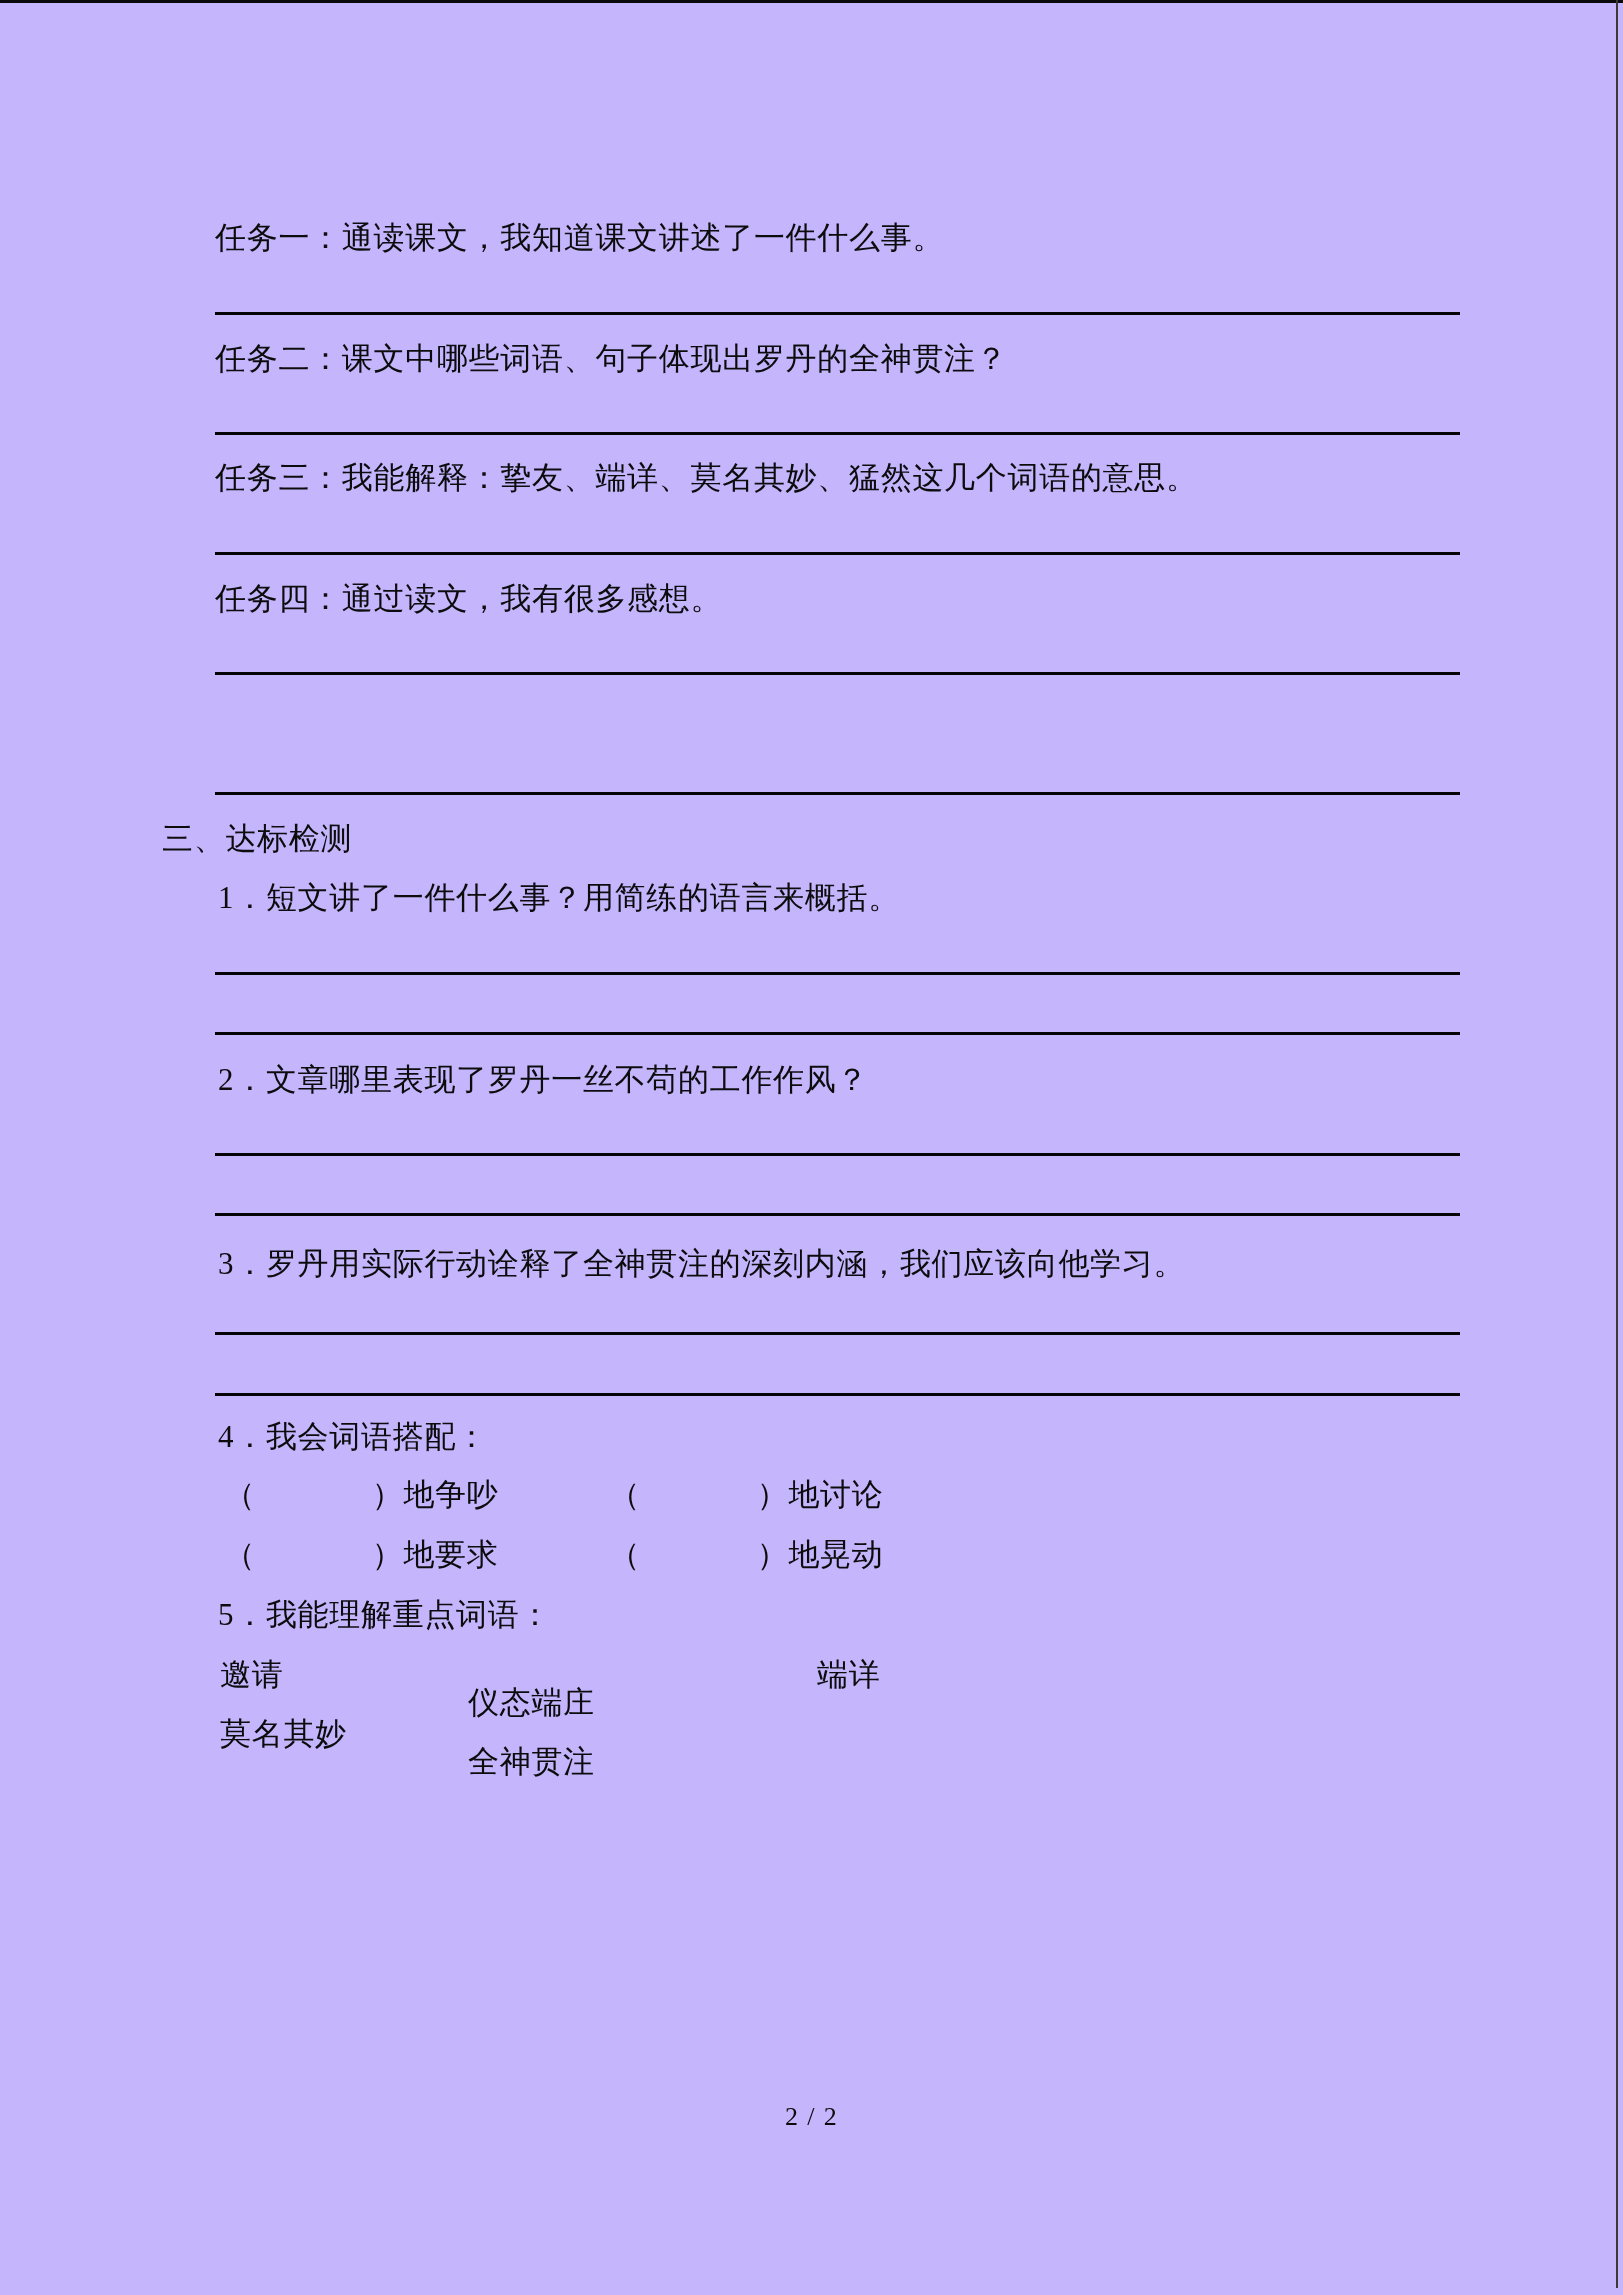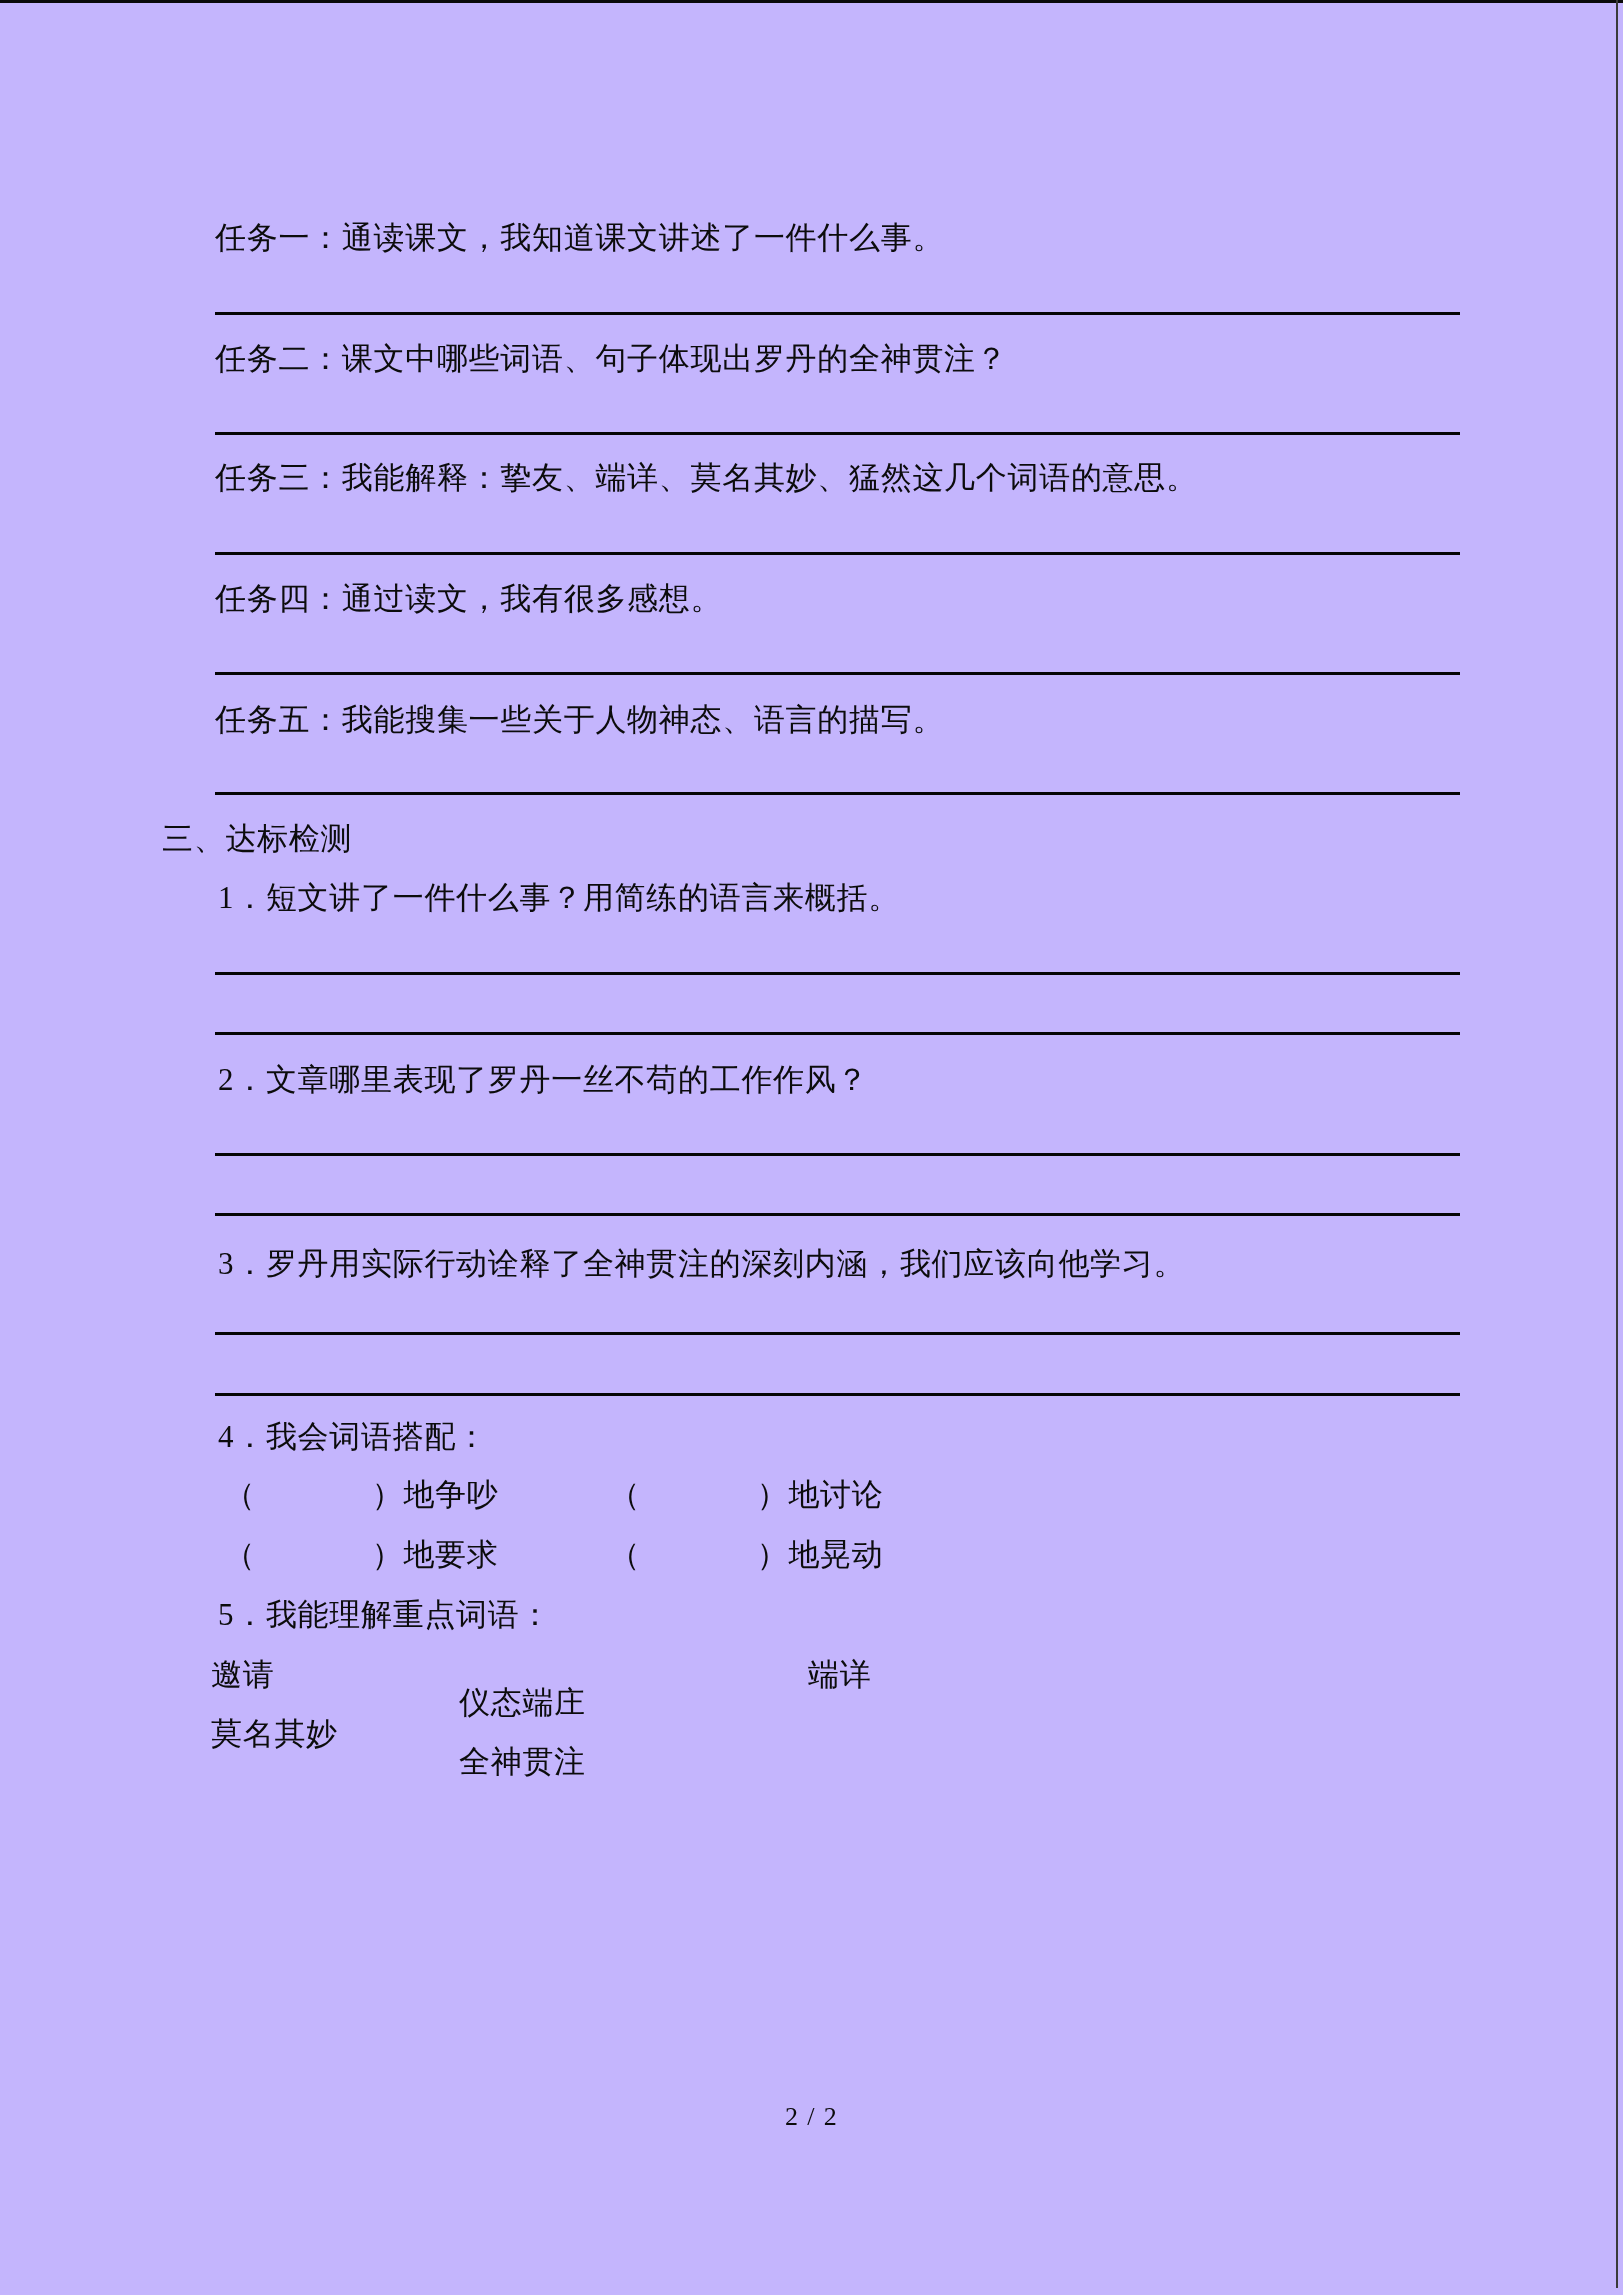--- a/index.html
+++ b/index.html
@@ -43,21 +43,21 @@
     font-size:31px;
     line-height:1.15;
     white-space:nowrap;
     letter-spacing:0.7px;
     gap:28px;
   }
   .match-cell{display:inline-block;width:357px;}
   .paren-gap{display:inline-block;width:116px;}
   .words-row{
     position:absolute;
-    left:211px;
+    left:220px;
     display:flex;
     font-size:31px;
     line-height:1.15;
     white-space:nowrap;
     letter-spacing:0.7px;
   }
   .word-cell-a{display:inline-block;width:248px;}
   .word-cell-b{display:inline-block;width:349px;margin-top:28px;}
   .word-cell-c{display:inline-block;}
   .page-number{
@@ -82,21 +82,20 @@
 
   <div class="txt task" style="top:341px">任务二：课文中哪些词语、句子体现出罗丹的全神贯注？</div>
   <div class="answer-line" style="top:432px"></div>
 
   <div class="txt task" style="top:460px">任务三：我能解释：挚友、端详、莫名其妙、猛然这几个词语的意思。</div>
   <div class="answer-line" style="top:552px"></div>
 
   <div class="txt task" style="top:581px">任务四：通过读文，我有很多感想。</div>
   <div class="answer-line" style="top:672px"></div>
 
-  <div class="txt task" style="top:702px">任务五：我能搜集一些关于人物神态、语言的描写。</div>
   <div class="answer-line" style="top:792px"></div>
 
   <div class="txt section-title" style="top:821px">三、达标检测</div>
 
   <div class="txt question" style="top:880px">1．短文讲了一件什么事？用简练的语言来概括。</div>
   <div class="answer-line" style="top:972px"></div>
   <div class="answer-line" style="top:1032px"></div>
 
   <div class="txt question" style="top:1062px">2．文章哪里表现了罗丹一丝不苟的工作作风？</div>
   <div class="answer-line" style="top:1153px"></div>

